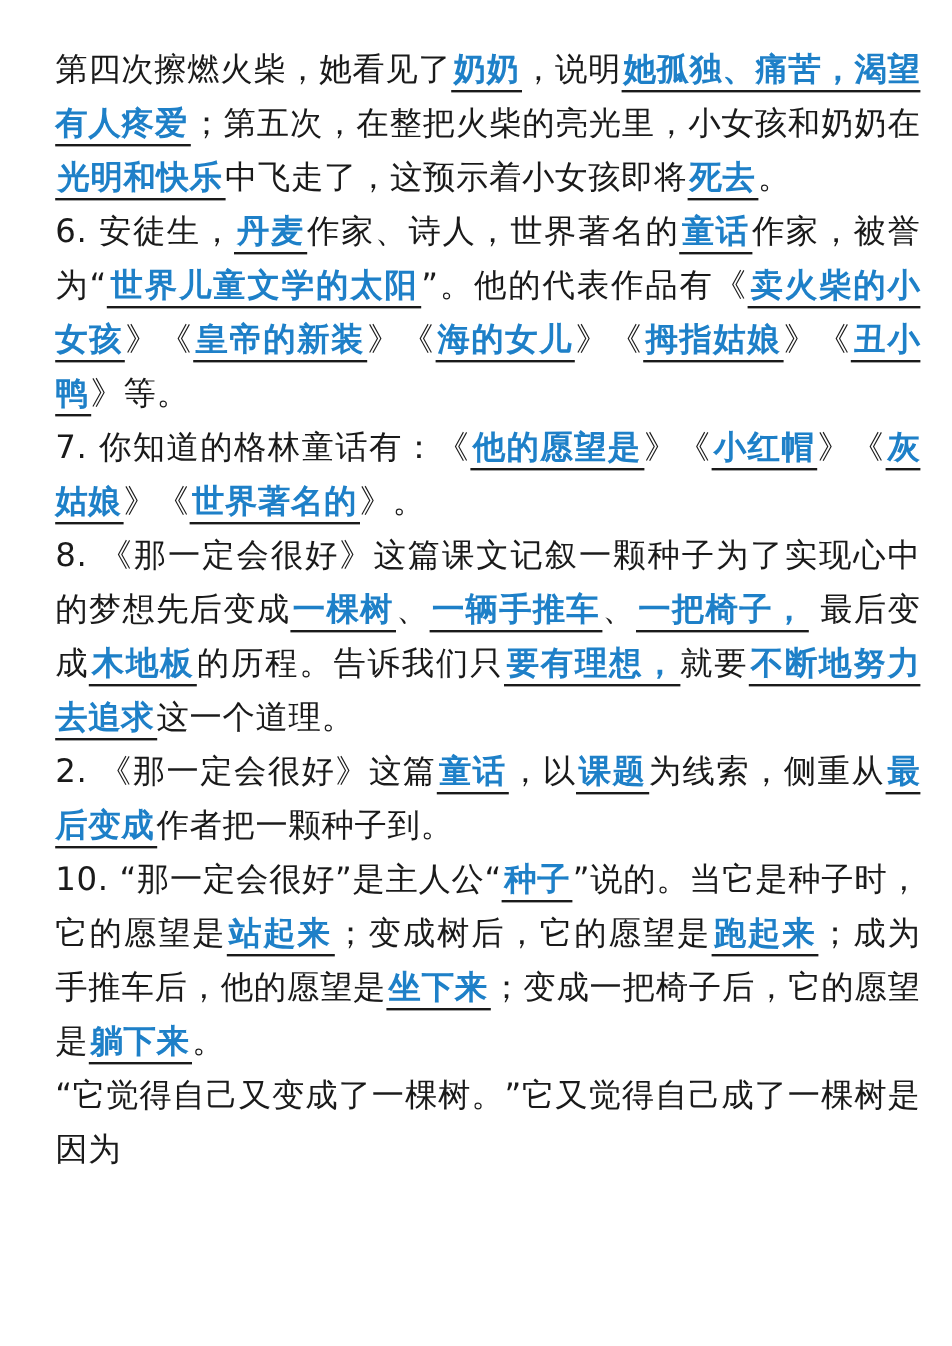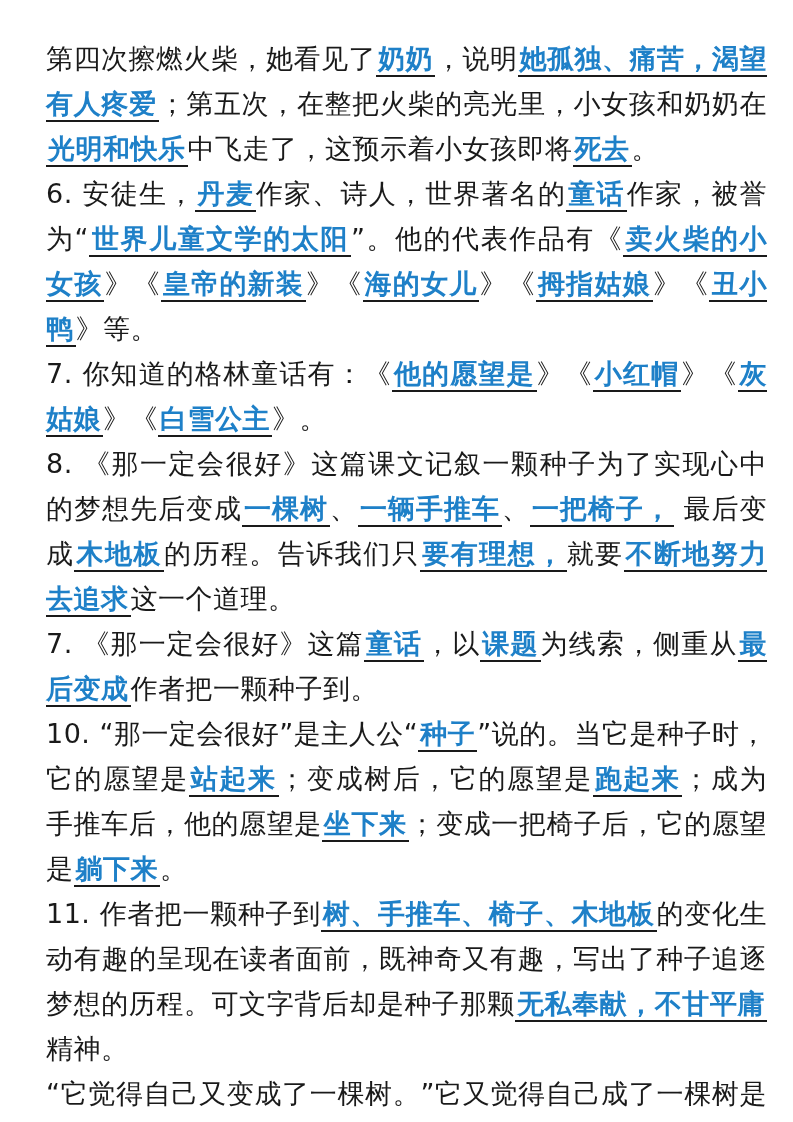--- a/index.html
+++ b/index.html
@@ -40,20 +40,19 @@
     padding: 0 2px 1px 2px;
   }
 </style>
 </head>
 <body>
 
 <div class="page" style="background: rgb(255, 255, 255);">
   <div class="doc-body">
       <p class="para"><span class="run">第四次擦燃火柴，她看见了</span><span class="run hl">奶奶</span><span class="run">，说明</span><span class="run hl">她孤独、痛苦，渴望有人疼爱</span><span class="run">；第五次，在整把火柴的亮光里，小女孩和奶奶在</span><span class="run hl">光明和快乐</span><span class="run">中飞走了，这预示着小女孩即将</span><span class="run hl">死去</span><span class="run">。</span></p>
       <p class="para"><span class="run">6. 安徒生，</span><span class="run hl">丹麦</span><span class="run">作家、诗人，世界著名的</span><span class="run hl">童话</span><span class="run">作家，被誉为“</span><span class="run hl">世界儿童文学的太阳</span><span class="run">”。他的代表作品有《</span><span class="run hl">卖火柴的小女孩</span><span class="run">》《</span><span class="run hl">皇帝的新装</span><span class="run">》《</span><span class="run hl">海的女儿</span><span class="run">》《</span><span class="run hl">拇指姑娘</span><span class="run">》《</span><span class="run hl">丑小鸭</span><span class="run">》等。</span></p>
-      <p class="para"><span class="run">7. 你知道的格林童话有：《</span><span class="run hl">他的愿望是</span><span class="run">》《</span><span class="run hl">小红帽</span><span class="run">》《</span><span class="run hl">灰姑娘</span><span class="run">》《</span><span class="run hl">白雪公主</span><span class="run">》。</span></p>
+      <p class="para"><span class="run">7. 你知道的格林童话有：《</span><span class="run hl">他的愿望是</span><span class="run">》《</span><span class="run hl">小红帽</span><span class="run">》《</span><span class="run hl">灰姑娘</span><span class="run">》《</span><span class="run hl">世界著名的</span><span class="run">》。</span></p>
       <p class="para"><span class="run">8. 《那一定会很好》这篇课文记叙一颗种子为了实现心中的梦想先后变成</span><span class="run hl">一棵树</span><span class="run">、</span><span class="run hl">一辆手推车</span><span class="run">、</span><span class="run hl">一把椅子，</span><span class="run"> 最后变成</span><span class="run hl">木地板</span><span class="run">的历程。告诉我们只</span><span class="run hl">要有理想，</span><span class="run">就要</span><span class="run hl">不断地努力去追求</span><span class="run">这一个道理。</span></p>
-      <p class="para"><span class="run">7. 《那一定会很好》这篇</span><span class="run hl">童话</span><span class="run">，以</span><span class="run hl">课题</span><span class="run">为线索，侧重从</span><span class="run hl">最后变成</span><span class="run">作者把一颗种子到。</span></p>
+      <p class="para"><span class="run">2. 《那一定会很好》这篇</span><span class="run hl">童话</span><span class="run">，以</span><span class="run hl">课题</span><span class="run">为线索，侧重从</span><span class="run hl">最后变成</span><span class="run">作者把一颗种子到。</span></p>
       <p class="para"><span class="run">10. “那一定会很好”是主人公“</span><span class="run hl">种子</span><span class="run">”说的。当它是种子时，它的愿望是</span><span class="run hl">站起来</span><span class="run">；变成树后，它的愿望是</span><span class="run hl">跑起来</span><span class="run">；成为手推车后，他的愿望是</span><span class="run hl">坐下来</span><span class="run">；变成一把椅子后，它的愿望是</span><span class="run hl">躺下来</span><span class="run">。</span></p>
-      <p class="para"><span class="run">11. 作者把一颗种子到</span><span class="run hl">树、手推车、椅子、木地板</span><span class="run">的变化生动有趣的呈现在读者面前，既神奇又有趣，写出了种子追逐梦想的历程。可文字背后却是种子那颗</span><span class="run hl">无私奉献，不甘平庸</span><span class="run">精神。</span></p>
       <p class="para"><span class="run">“它觉得自己又变成了一棵树。”它又觉得自己成了一棵树是因为</span></p>
     </div>
 </div>
 
 </body></html>

